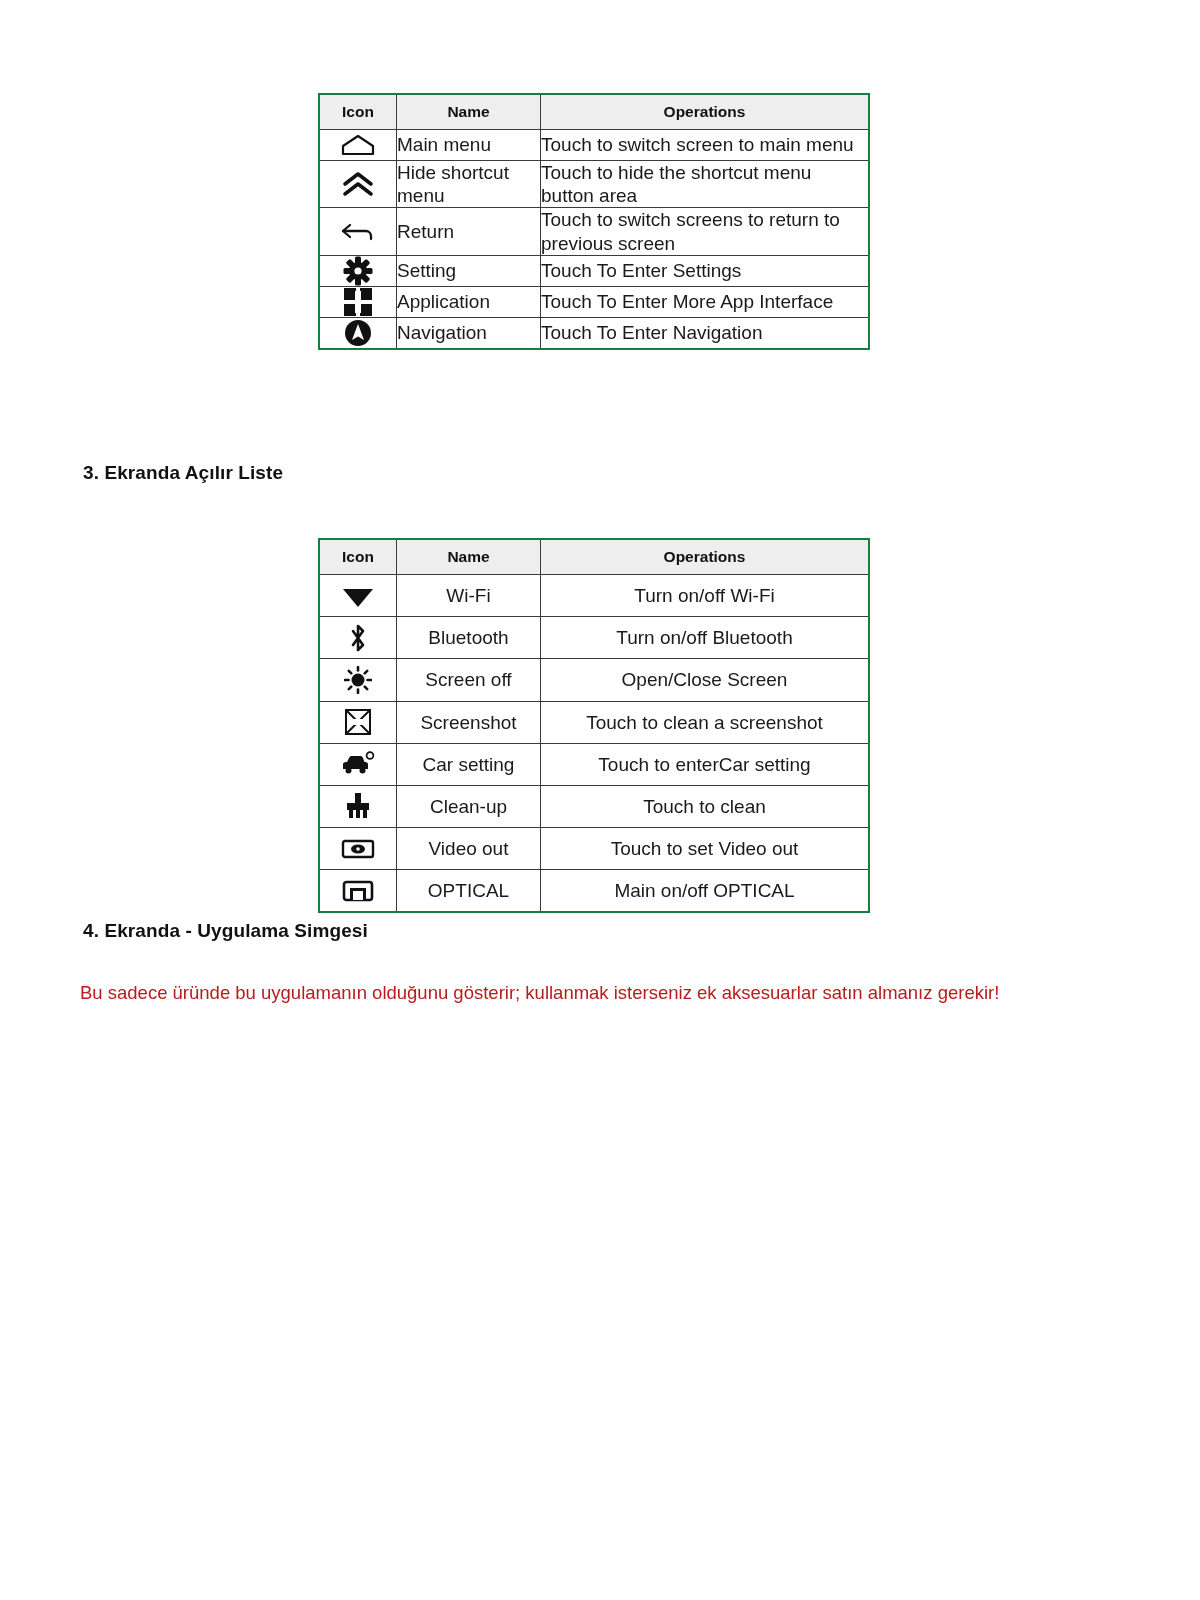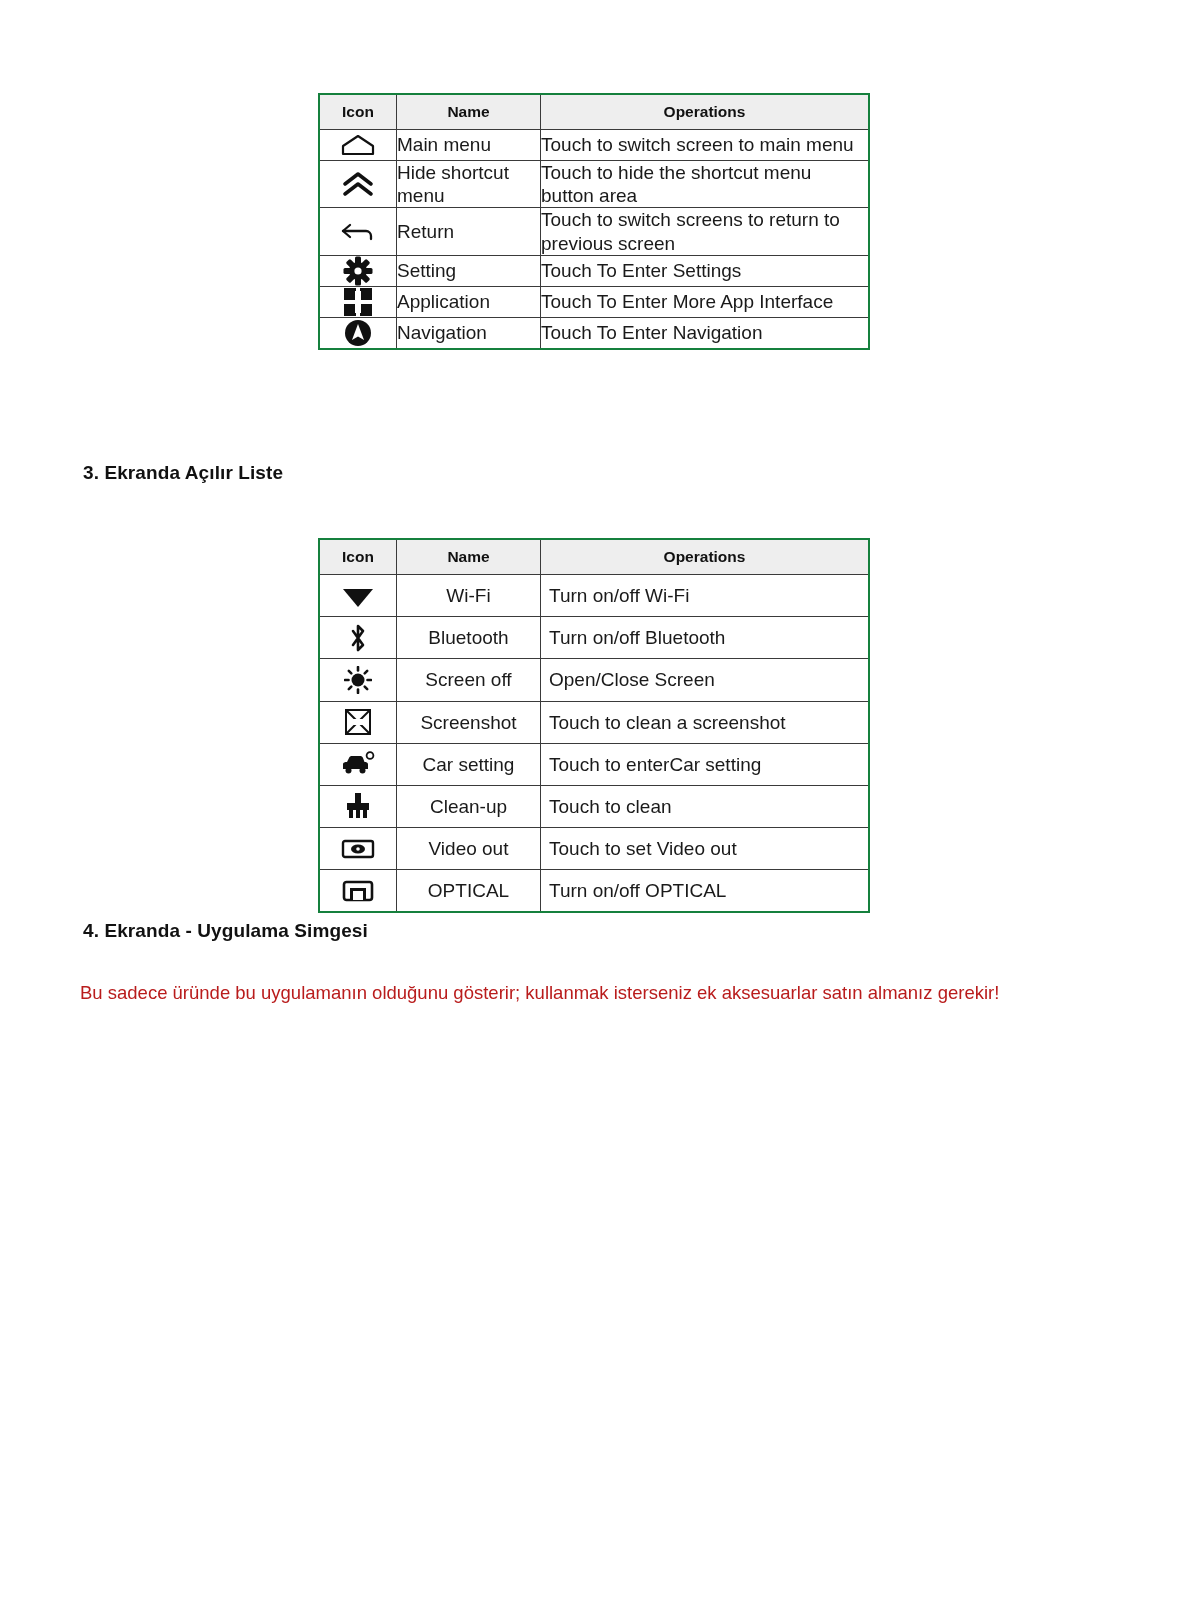--- a/index.html
+++ b/index.html
@@ -75,21 +75,21 @@
   }
   .table1-holder .doc-table { width: 541px; }
 
   
   .table2-holder {
     position: absolute;
     left: 318px;
     top: 538px;
   }
   .table2-holder .doc-table { width: 541px; }
-  .table2-holder .cell-text { text-align: left; padding: 9px 8px; }
+  .table2-holder .cell-text { text-align: center; padding: 9px 8px; }
   .table2-holder td.cell-text.nm { text-align: center; }
 
   
   .heading {
     position: absolute;
     font-size: 19px;
     font-weight: bold;
     color: #111;
     letter-spacing: 0.1px;
   }
@@ -321,21 +321,21 @@
           <td class="cell-icon">
             <div class="icon-wrap">
               <svg width="32" height="24" viewBox="0 0 32 24">
                 <rect x="2" y="3" width="28" height="18" rx="2.5" fill="none" stroke="#111" stroke-width="2.6"></rect>
                 <path d="M8 9 L24 9 L24 21 L8 21 Z" fill="#111"></path>
                 <rect x="11" y="12" width="10" height="9" fill="#fff"></rect>
               </svg>
             </div>
           </td>
           <td class="cell-text nm">OPTICAL</td>
-          <td class="cell-text">Turn on/off OPTICAL</td>
+          <td class="cell-text">Main on/off OPTICAL</td>
         </tr>
       </tbody>
     </table>
   </div>
 
   <div class="heading" id="h4">4. Ekranda - Uygulama Simgesi</div>
 
   <div class="red-note">Bu sadece üründe bu uygulamanın olduğunu gösterir; kullanmak isterseniz ek aksesuarlar satın almanız gerekir!</div>
 
 </div>

